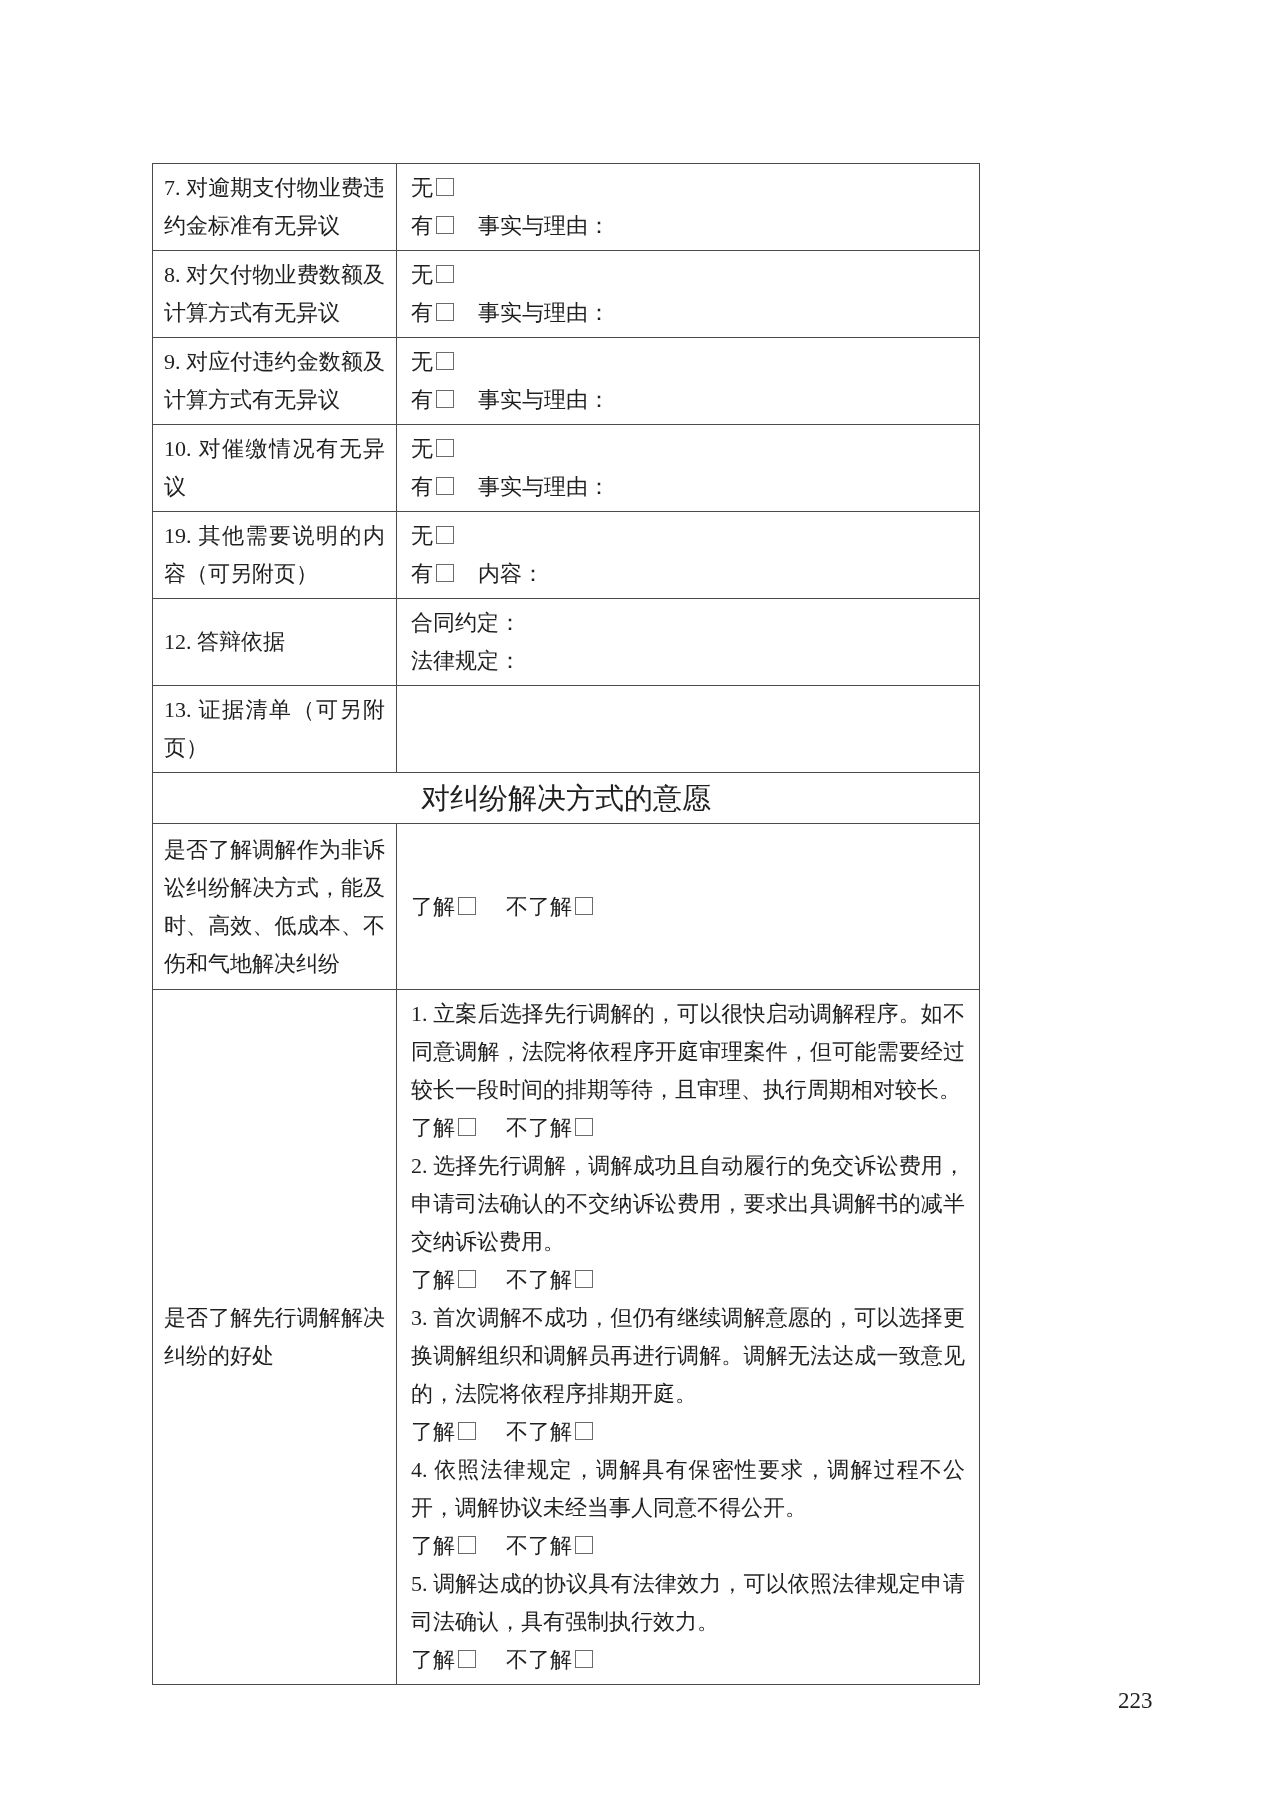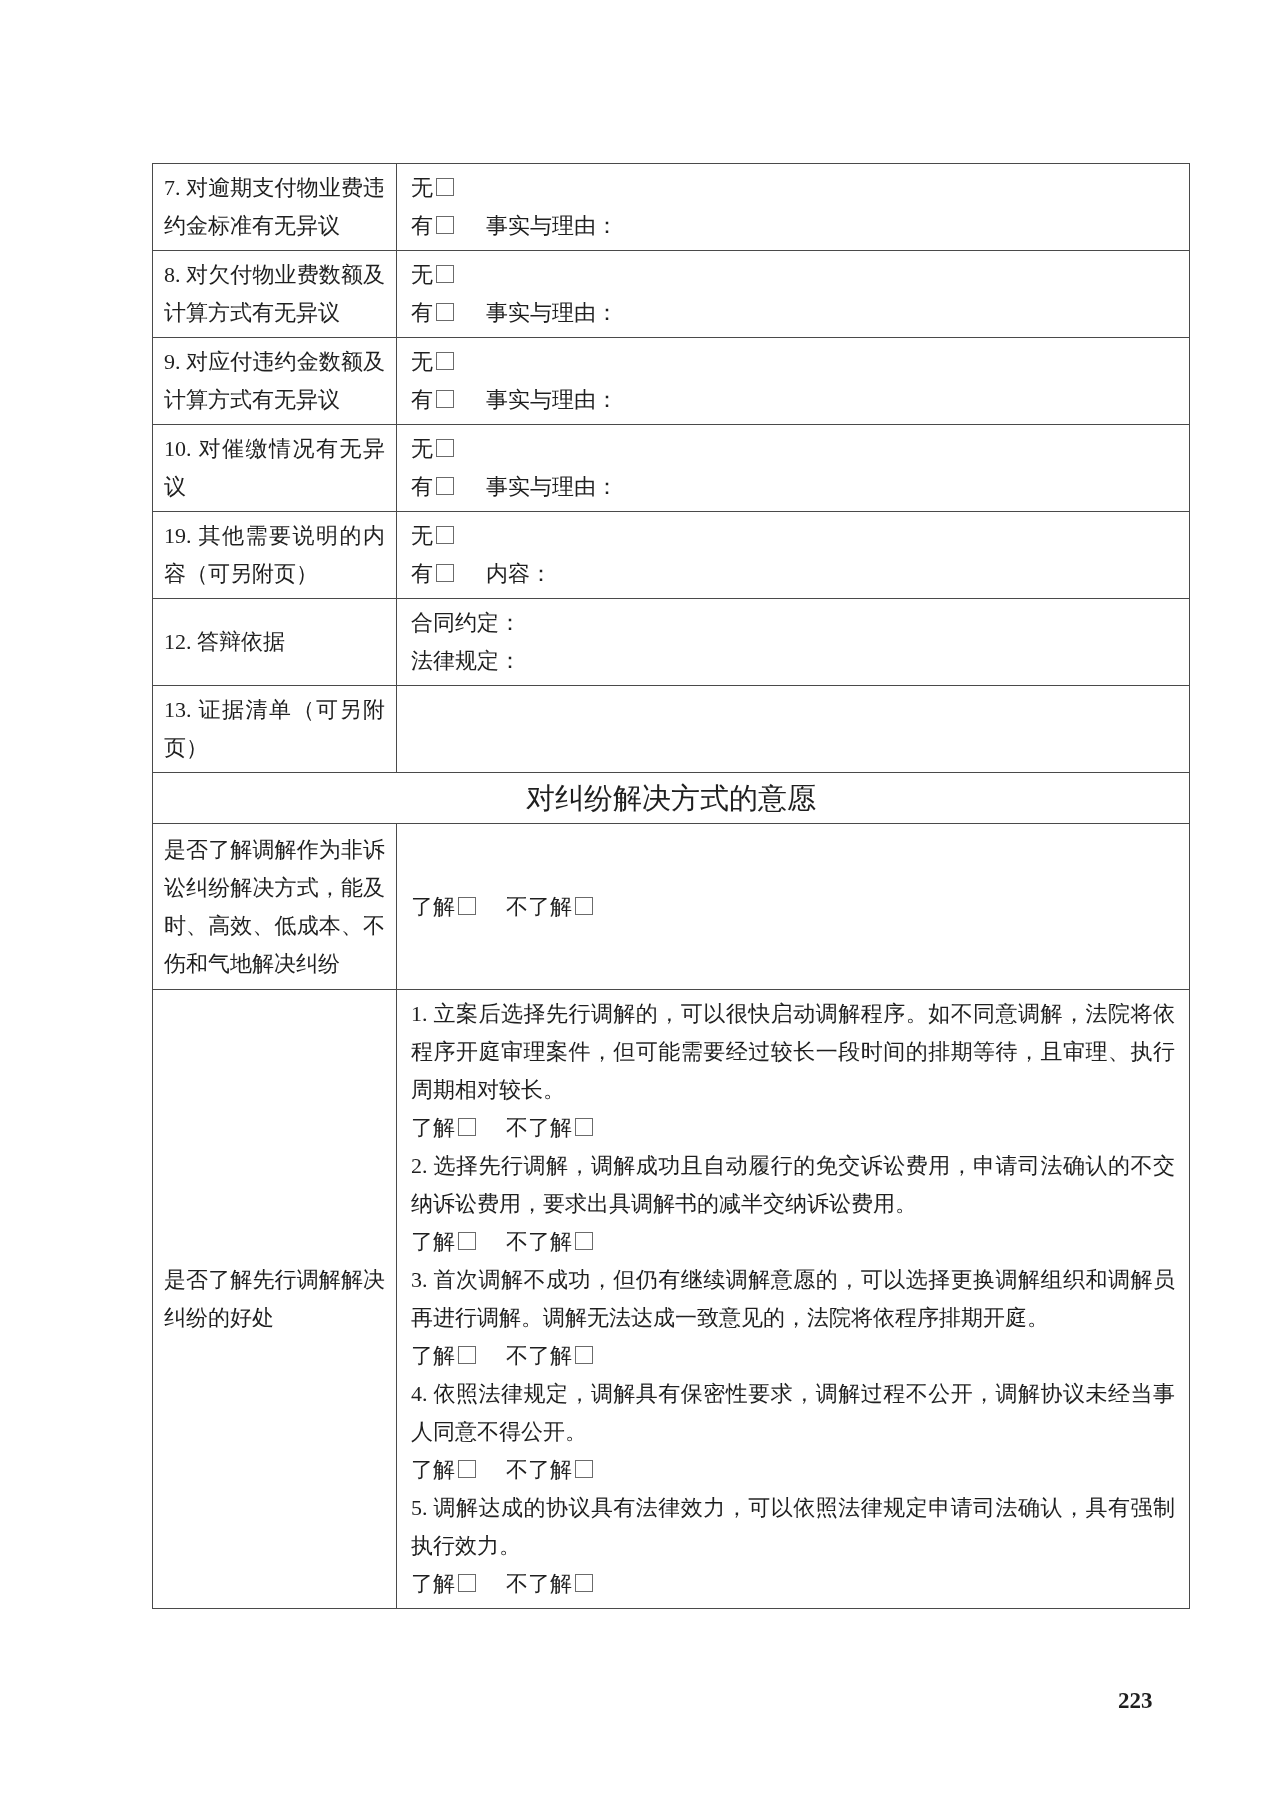--- a/index.html
+++ b/index.html
@@ -1,21 +1,21 @@
 <!DOCTYPE html>
 <html><head>
 <meta charset="utf-8">
 <style>
   html,body{margin:0;padding:0;}
   body{
     width:1280px;height:1810px;background:#ffffff;position:relative;
     font-family:"Liberation Serif","DejaVu Serif",serif;color:#1f1f1f;
   }
   .doc-table{
-    position:absolute;left:152px;top:163px;width:1038px;
+    position:absolute;left:152px;top:163px;width:828px;
     border:1px solid #4a4a4a;box-sizing:border-box;background:#fff;
   }
   .trow{display:flex;align-items:stretch;}
   .trow + .trow{border-top:1px solid #4a4a4a;}
   .c1{
     width:244px;flex:0 0 244px;border-right:1px solid #4a4a4a;box-sizing:border-box;
     padding:5px 11px;display:flex;flex-direction:column;justify-content:center;
     font-size:22px;line-height:38px;text-align:justify;
   }
   .c2{
@@ -26,25 +26,25 @@
   .h79{min-height:79px}.h78{min-height:78px}.h77{min-height:77px}
   .h76{min-height:76px}.h165{min-height:165px}.h575{min-height:575px}
   .section-header{
     display:block;text-align:center;font-weight:normal;font-size:29px;
     line-height:50px;min-height:50px;
   }
   .cb{
     display:inline-block;width:16px;height:16px;border:1px solid #6b6b6b;
     margin-left:3px;vertical-align:-1px;background:#fff;
   }
-  .suffix{margin-left:32px;}
+  .suffix{margin-left:24px;}
   .opt2{margin-left:30px;text-align:right;}
   .benefit-text{margin:0;text-align:justify;}
   .page-number{
-    position:absolute;left:1118px;top:1688px;font-size:23px;color:#1f1f1f;font-weight:bold;
+    position:absolute;left:1118px;top:1688px;font-size:23px;color:#1f1f1f;
   }
 </style>
 </head>
 <body>
 
 <div class="doc-table">
 
   <div class="trow h79">
     <div class="c1">7. 对逾期支付物业费违约金标准有无异议</div>
     <div class="c2">

